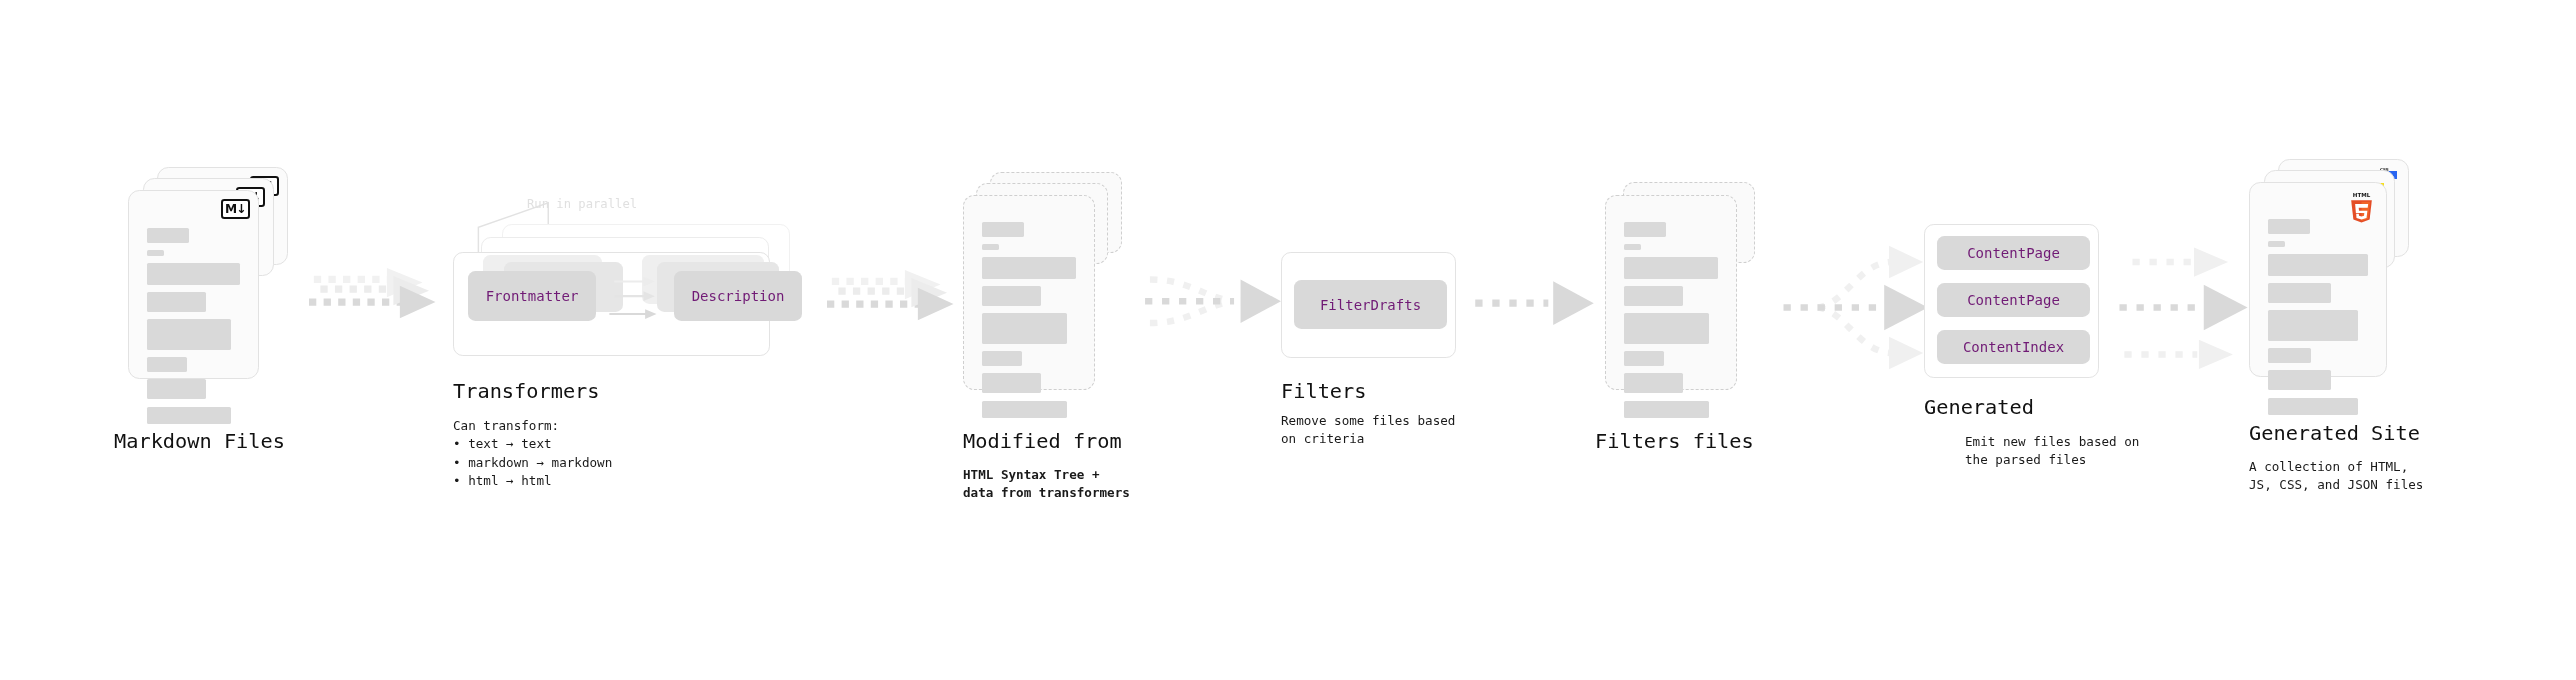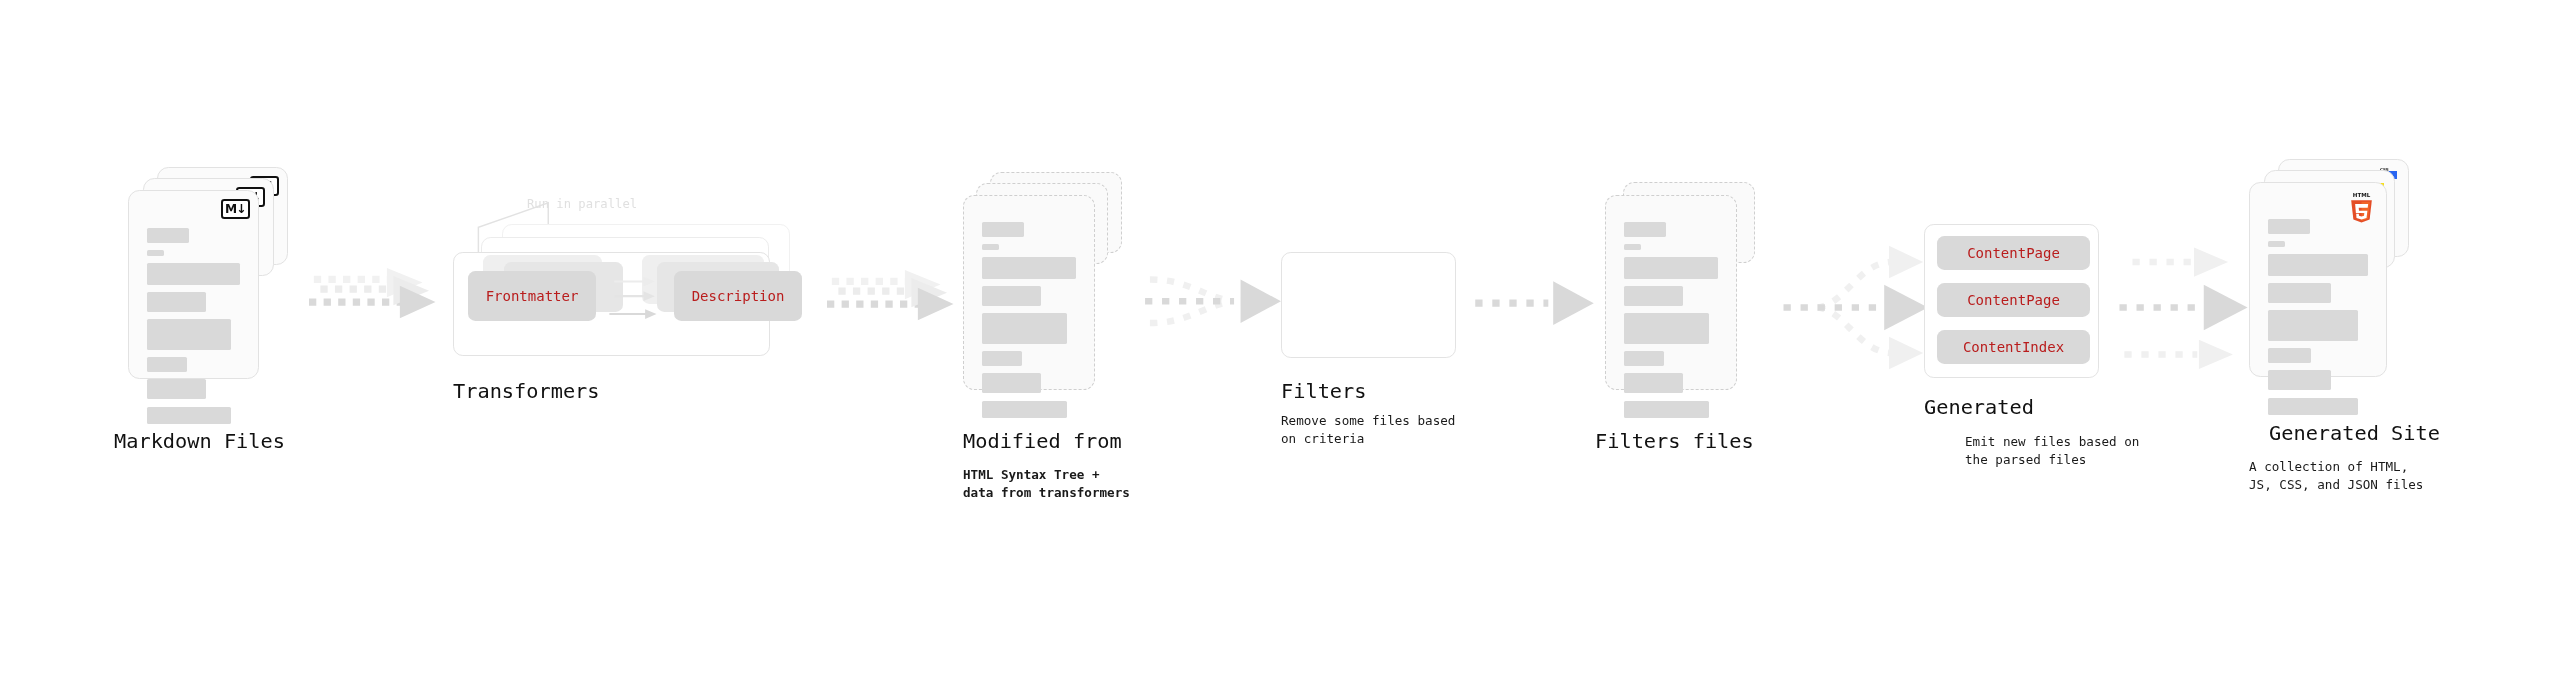--- a/index.html
+++ b/index.html
@@ -53,21 +53,21 @@
     position: absolute;
     border: 1.3px solid #e3e3e3;
     border-radius: 9.8px;
     background: #ffffff;
   }
   .pill {
     position: absolute;
     background: #d9d9d9;
     border-radius: 7.3px;
     display: flex; align-items: center; justify-content: center;
-    font-size: 14px; color: #b91c1c;
+    font-size: 14px; color: #701a75;
     font-family: "DejaVu Sans Mono", "Liberation Mono", monospace;
     white-space: nowrap;
   }
 
   
   .title {
     position: absolute;
     font-size: 20.3px; color: #111; white-space: nowrap;
     font-family: "DejaVu Sans Mono", "Liberation Mono", monospace;
   }
@@ -143,20 +143,24 @@
     <line x1="0" y1="26" x2="40" y2="26" stroke="#e4e4e4" stroke-width="2.5"></line>
     <polygon points="36,20 50,26 36,32" fill="#e4e4e4"></polygon>
     <line x1="-6" y1="48" x2="42" y2="48" stroke="#d9d9d9" stroke-width="2.5"></line>
     <polygon points="38,42 52,48 38,54" fill="#d9d9d9"></polygon>
   </svg>
 
   <div class="pill" style="left:468px; top:271px; width:128px; height:50px;">Frontmatter</div>
   <div class="pill" style="left:674px; top:271px; width:128px; height:50px;">Description</div>
 
   <div class="title" style="left:453px; top:379px;">Transformers</div>
+  <div class="desc" style="left:453px; top:417px;">Can transform:
+  • text → text
+  • markdown → markdown
+  • html → html</div>
 
   <svg style="left:827px; top:270px; width:146px; height:73px;" viewBox="0 0 180 90" width="146" height="73">
     <g stroke-dasharray="9 9" stroke-width="9" fill="none">
       <line x1="6" y1="14" x2="100" y2="14" stroke="#f1f1f1"></line>
       <line x1="14" y1="26" x2="108" y2="26" stroke="#ececec"></line>
       <line x1="0" y1="42" x2="118" y2="42" stroke="#d9d9d9"></line>
     </g>
     <polygon points="96,0 140,18 96,36" fill="#f1f1f1"></polygon>
     <polygon points="104,10 148,28 104,46" fill="#ececec"></polygon>
     <polygon points="112,22 156,42 112,62" fill="#d9d9d9"></polygon>
@@ -185,20 +189,21 @@
   <svg style="left:1138px; top:260px; width:163px; height:89px;" viewBox="0 0 200 110" width="163" height="89">
     <g fill="none" stroke-width="8" stroke-dasharray="9 12">
       <path d="M14 24 C 60 24, 78 44, 112 50" stroke="#f0f0f0"></path>
       <path d="M14 78 C 60 78, 78 58, 112 52" stroke="#f0f0f0"></path>
       <line x1="8" y1="51" x2="118" y2="51" stroke="#d9d9d9"></line>
     </g>
     <polygon points="126,24 176,51 126,78" fill="#d9d9d9"></polygon>
   </svg>
 
   <div class="gbox" style="left:1281px; top:252px; width:175px; height:106px;"></div>
+  <div class="pill" style="left:1294px; top:280px; width:153px; height:49px;">FilterDrafts</div>
   <div class="title" style="left:1281px; top:379px;">Filters</div>
   <div class="desc" style="left:1281px; top:412px;">Remove some files based
 on criteria</div>
 
   <svg style="left:1472px; top:286px; width:138px; height:57px;" viewBox="0 0 170 70" width="138" height="57">
     <line x1="4" y1="21" x2="94" y2="21" stroke="#d9d9d9" stroke-width="9" stroke-dasharray="9 12"></line>
     <polygon points="100,-6 150,21 100,48" fill="#d9d9d9"></polygon>
   </svg>
 
   <div class="stack" style="left:1605px; top:172px; width:175px; height:244px;">
@@ -269,18 +274,18 @@
         <div class="bar" style="width:17px;height:5.7px;"></div>
         <div class="bar" style="width:100%;height:22px;"></div>
         <div class="bar" style="width:63%;height:19.5px;"></div>
         <div class="bar" style="width:90%;height:31px;"></div>
         <div class="bar" style="width:43%;height:14.6px;"></div>
         <div class="bar" style="width:63%;height:20.3px;"></div>
         <div class="bar" style="width:90%;height:17px;"></div>
       </div>
     </div>
   </div>
-  <div class="title" style="left:2249px; top:421px;margin-left:20px;">Generated Site</div>
+  <div class="title" style="left:2249px; top:421px;">Generated Site</div>
   <div class="desc" style="left:2249px; top:458px;">A collection of HTML,
 JS, CSS, and JSON files</div>
 
 </div>
 
 
 </body></html>

